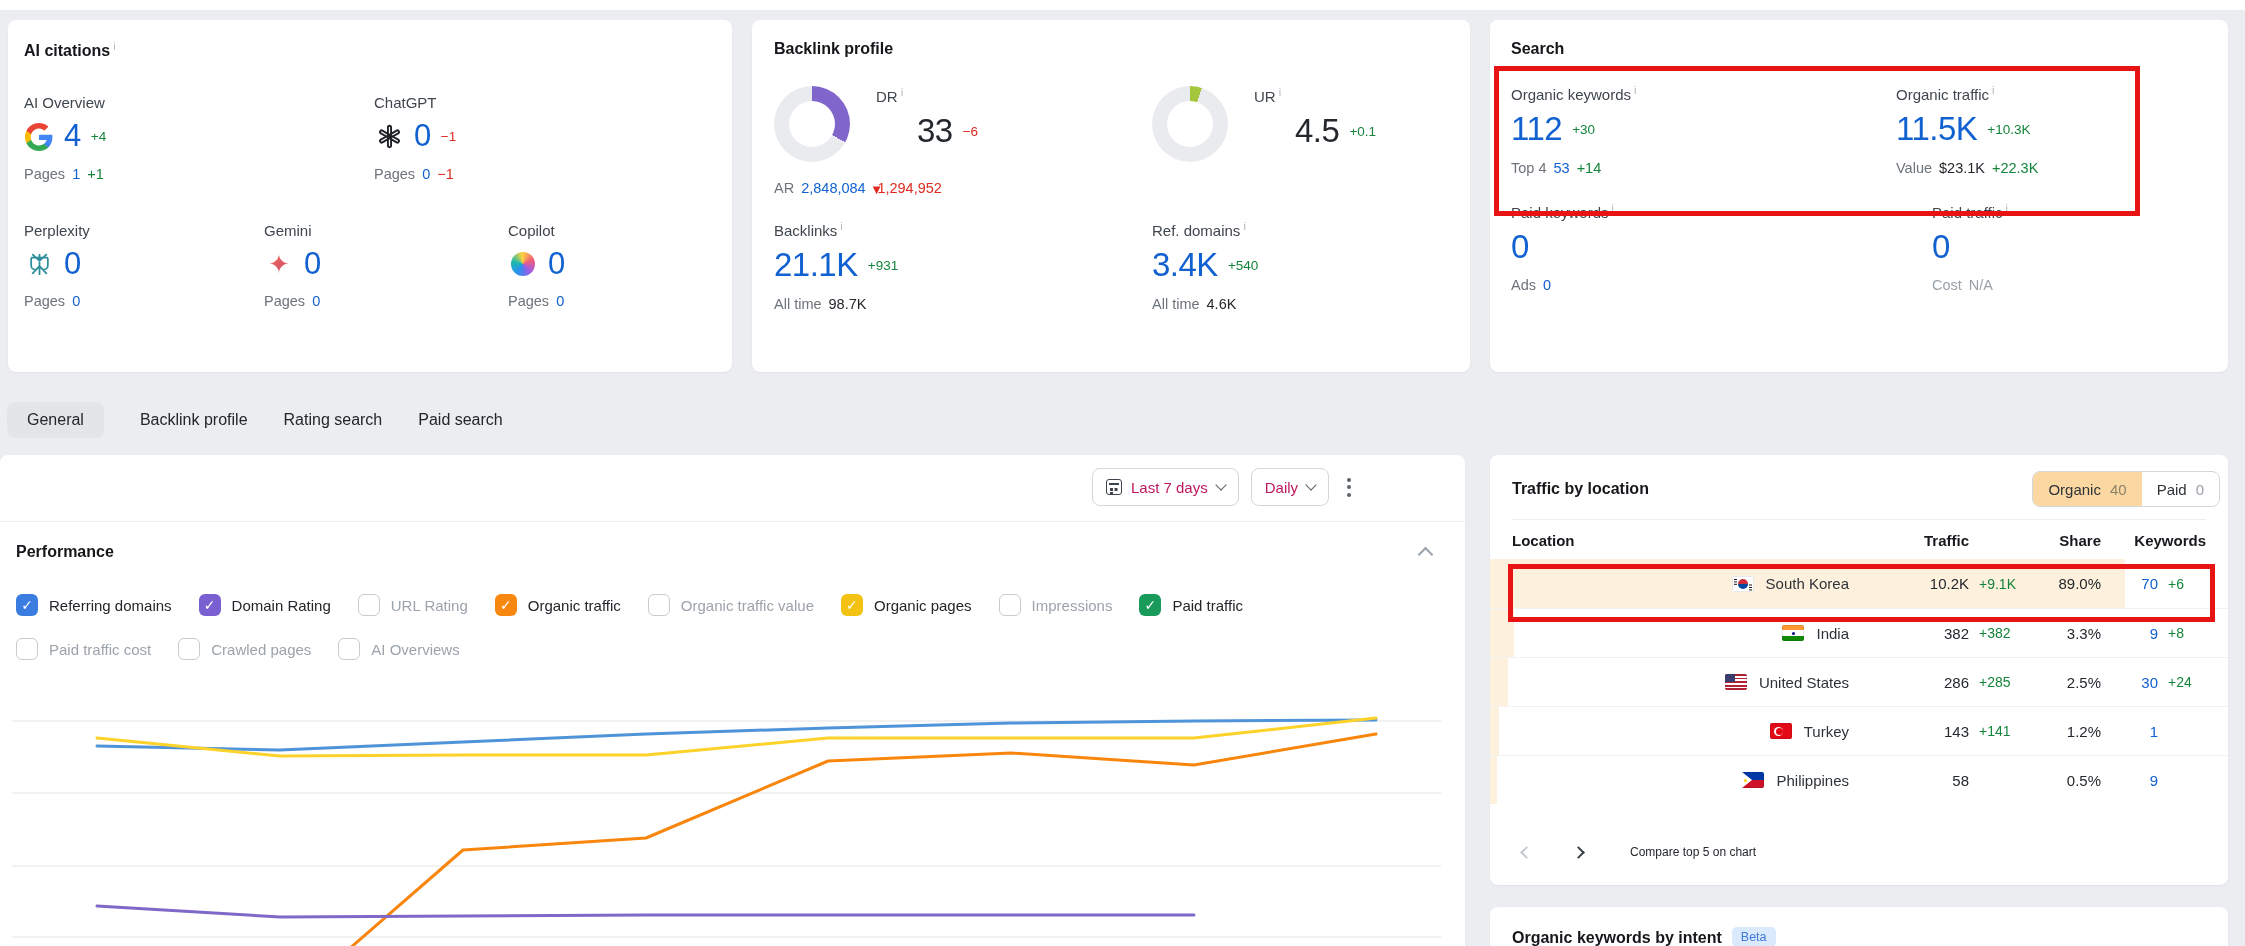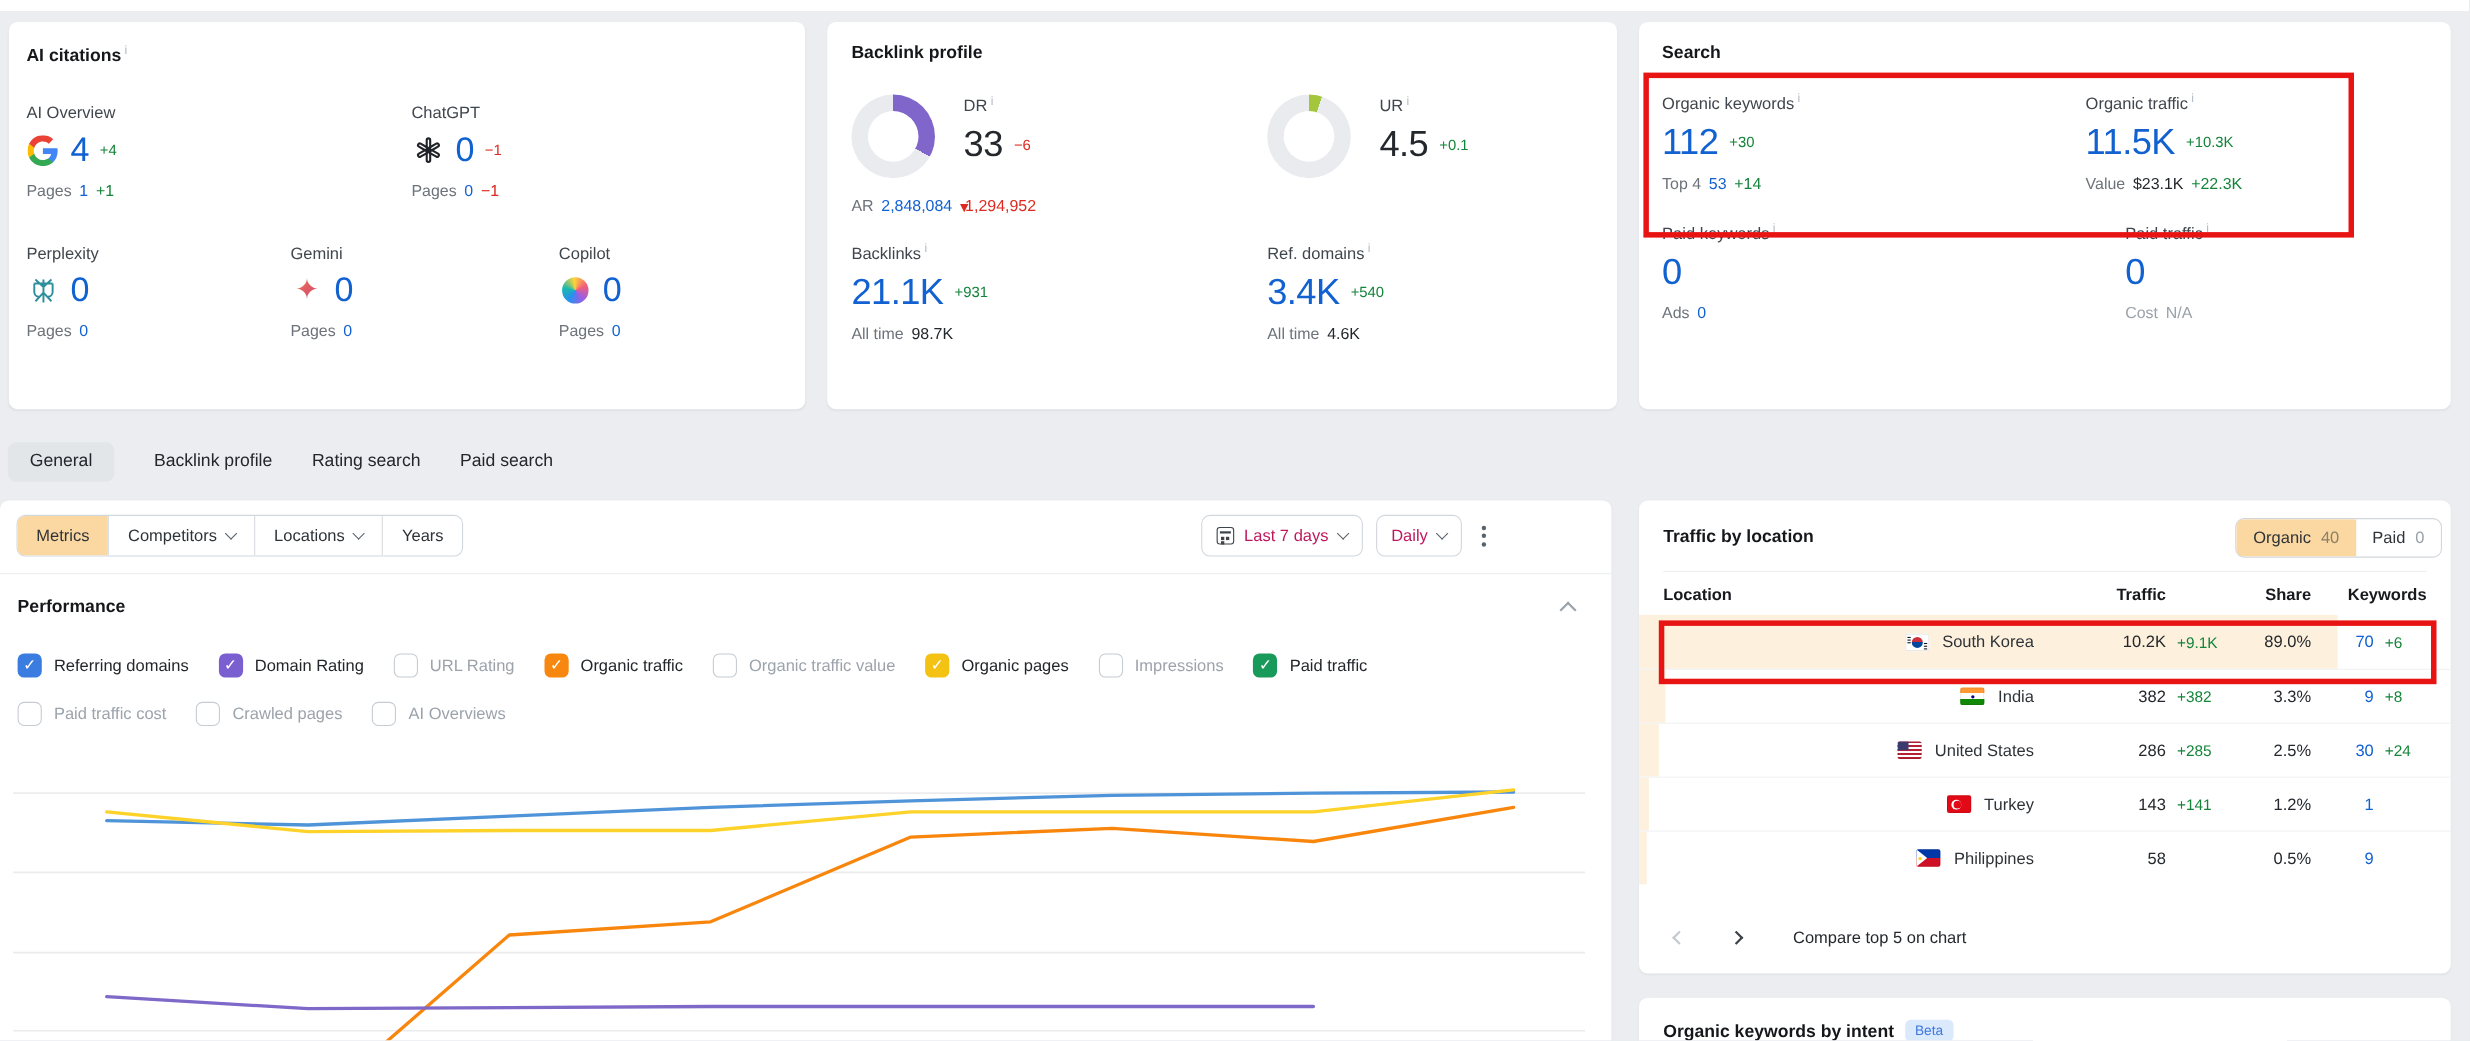--- a/index.html
+++ b/index.html
@@ -16,21 +16,21 @@
   sup.info { color:#b4bac1; font-size:11px; font-weight:400; margin-left:3px; vertical-align:super; }
 
   
   #card-ai { left:8px; top:20px; width:724px; height:352px; padding:20px 22px 0 16px; }
   #card-backlink { left:752px; top:20px; width:718px; height:352px; padding:20px 22px 0 22px; }
   #card-search { left:1490px; top:20px; width:738px; height:352px; padding:20px 22px 0 21px; }
 
   .metric-label { font-size:15px; color:#40464d; }
   .value-row { display:flex; align-items:center; gap:10px; margin-top:9px; }
   .big { font-size:33px; color:#1161d1; letter-spacing:-.5px; line-height:1.05; }
-  .big.dark { color:#24282d; }
+  .big.dark { color:#24282d;margin-left:41px; }
   .delta { font-size:13.5px; }
   .up { color:#15843b; } .down { color:#de2a20; }
   .muted { color:#6d737a; } .faint { color:#9aa1a8; }
   .blue { color:#1161d1; } .dark { color:#24282d; }
   .sub { display:flex; align-items:baseline; gap:7px; font-size:14.5px; margin-top:13px; }
 
   .ai-row1 { display:grid; grid-template-columns:350px 1fr; margin-top:34px; }
   .ai-row2 { display:grid; grid-template-columns:240px 244px 1fr; margin-top:40px; }
   .ai-icon { display:inline-flex; width:30px; height:30px; align-items:center; justify-content:center; flex:none; }
 
@@ -91,21 +91,21 @@
   .loc-row .bar { position:absolute; left:0; top:0; bottom:0; background:#fdf0dd; min-width:7px; }
   .loc-cell { position:relative;justify-content:flex-end; }
   .loc-name { display:flex; align-items:center; gap:12px; color:#2e3338; }
   .tdelta, .kwdelta { padding-left:10px; font-size:14px; }
   .loc-footer { position:absolute; left:22px; bottom:18px; display:flex; align-items:center; height:30px; }
   .pg { width:28px; height:28px; display:flex; align-items:center; justify-content:center; }
   .pg-ch { width:9px; height:9px; transform:rotate(45deg); }
   .pg-prev .pg-ch { border-left:2px solid #c3c9cf; border-bottom:2px solid #c3c9cf; }
   .pg-next { margin-left:24px; }
   .pg-next .pg-ch { border-top:2px solid #3a4047; border-right:2px solid #3a4047; }
-  .compare-link { margin-left:38px; font-size:15px; color:#24282d; }
+  .compare-link { margin-left:38px; font-size:12px; color:#24282d; }
 
   
   #card-intent { left:1490px; top:907px; width:738px; height:160px; padding:20px 22px; }
   .badge { display:inline-block; background:#dbe9fc; color:#3f79dd; font-size:12.5px; font-weight:400; padding:3px 9px; border-radius:5px; margin-left:10px; vertical-align:2px; }
 
   
   .flag { width:22px; height:16px; border-radius:2px; position:relative; overflow:hidden; flex:none; box-shadow:inset 0 0 0 1px rgba(0,0,0,.09); }
   .flag-kr { background:#fff; }
   .flag-kr::before { content:""; position:absolute; left:6px; top:3px; width:10px; height:10px; border-radius:50%; background:linear-gradient(180deg,#cd2e3a 50%,#0047a0 50%); }
   .flag-kr::after { content:""; position:absolute; left:2px; top:3px; width:3px; height:1.4px; background:#1a1a1a; box-shadow:0 2.4px 0 #1a1a1a, 0 4.8px 0 #1a1a1a, 15px 5.5px 0 #1a1a1a, 15px 8px 0 #1a1a1a, 15px 10.4px 0 #1a1a1a; }
@@ -343,36 +343,20 @@
   </section>
 
   <nav id="tabs">
       <div class="tab active">General</div>
       <div class="tab">Backlink profile</div>
       <div class="tab">Rating search</div>
       <div class="tab">Paid search</div>
     </nav>
 
   <section class="card" id="card-main">
-    <div class="seg-group" id="seg-group">
-        <div class="seg active">
-          <span>Metrics</span>
-        </div>
-        <div class="seg">
-          <span>Competitors</span>
-          <span class="caret"></span>
-        </div>
-        <div class="seg">
-          <span>Locations</span>
-          <span class="caret"></span>
-        </div>
-        <div class="seg">
-          <span>Years</span>
-        </div>
-      </div>
     <div class="right-controls">
       <div class="btn">
         <span class="cal"></span>
         <span>Last 7 days</span>
         <span class="caret"></span>
       </div>
       <div class="btn">
         <span>Daily</span>
         <span class="caret"></span>
       </div>

